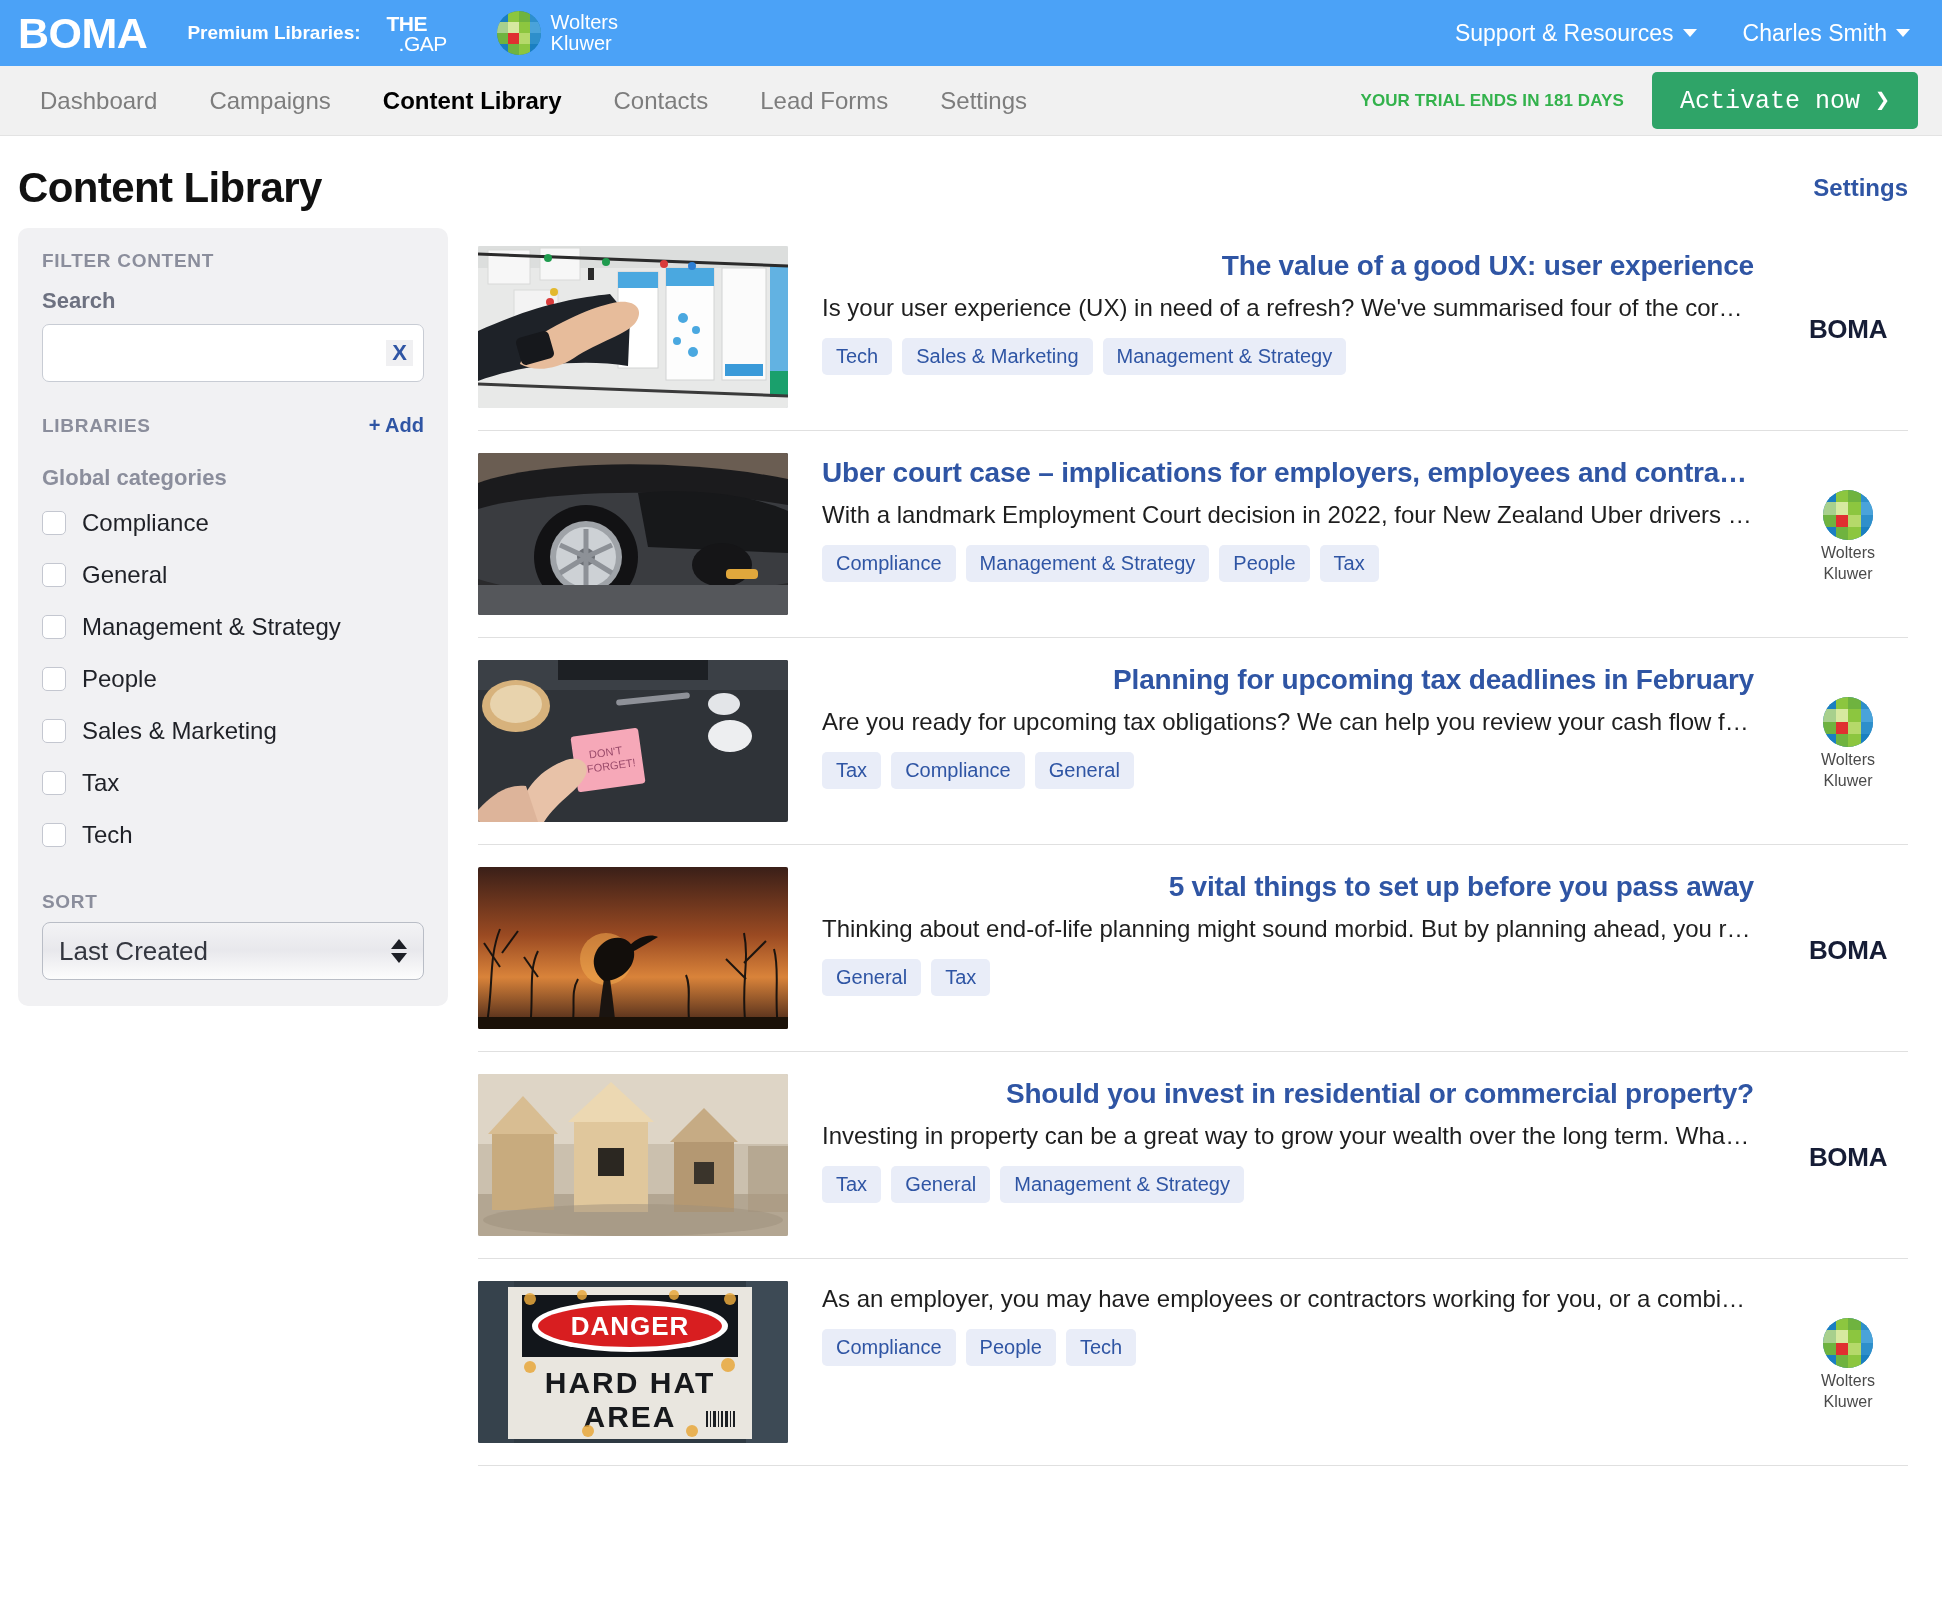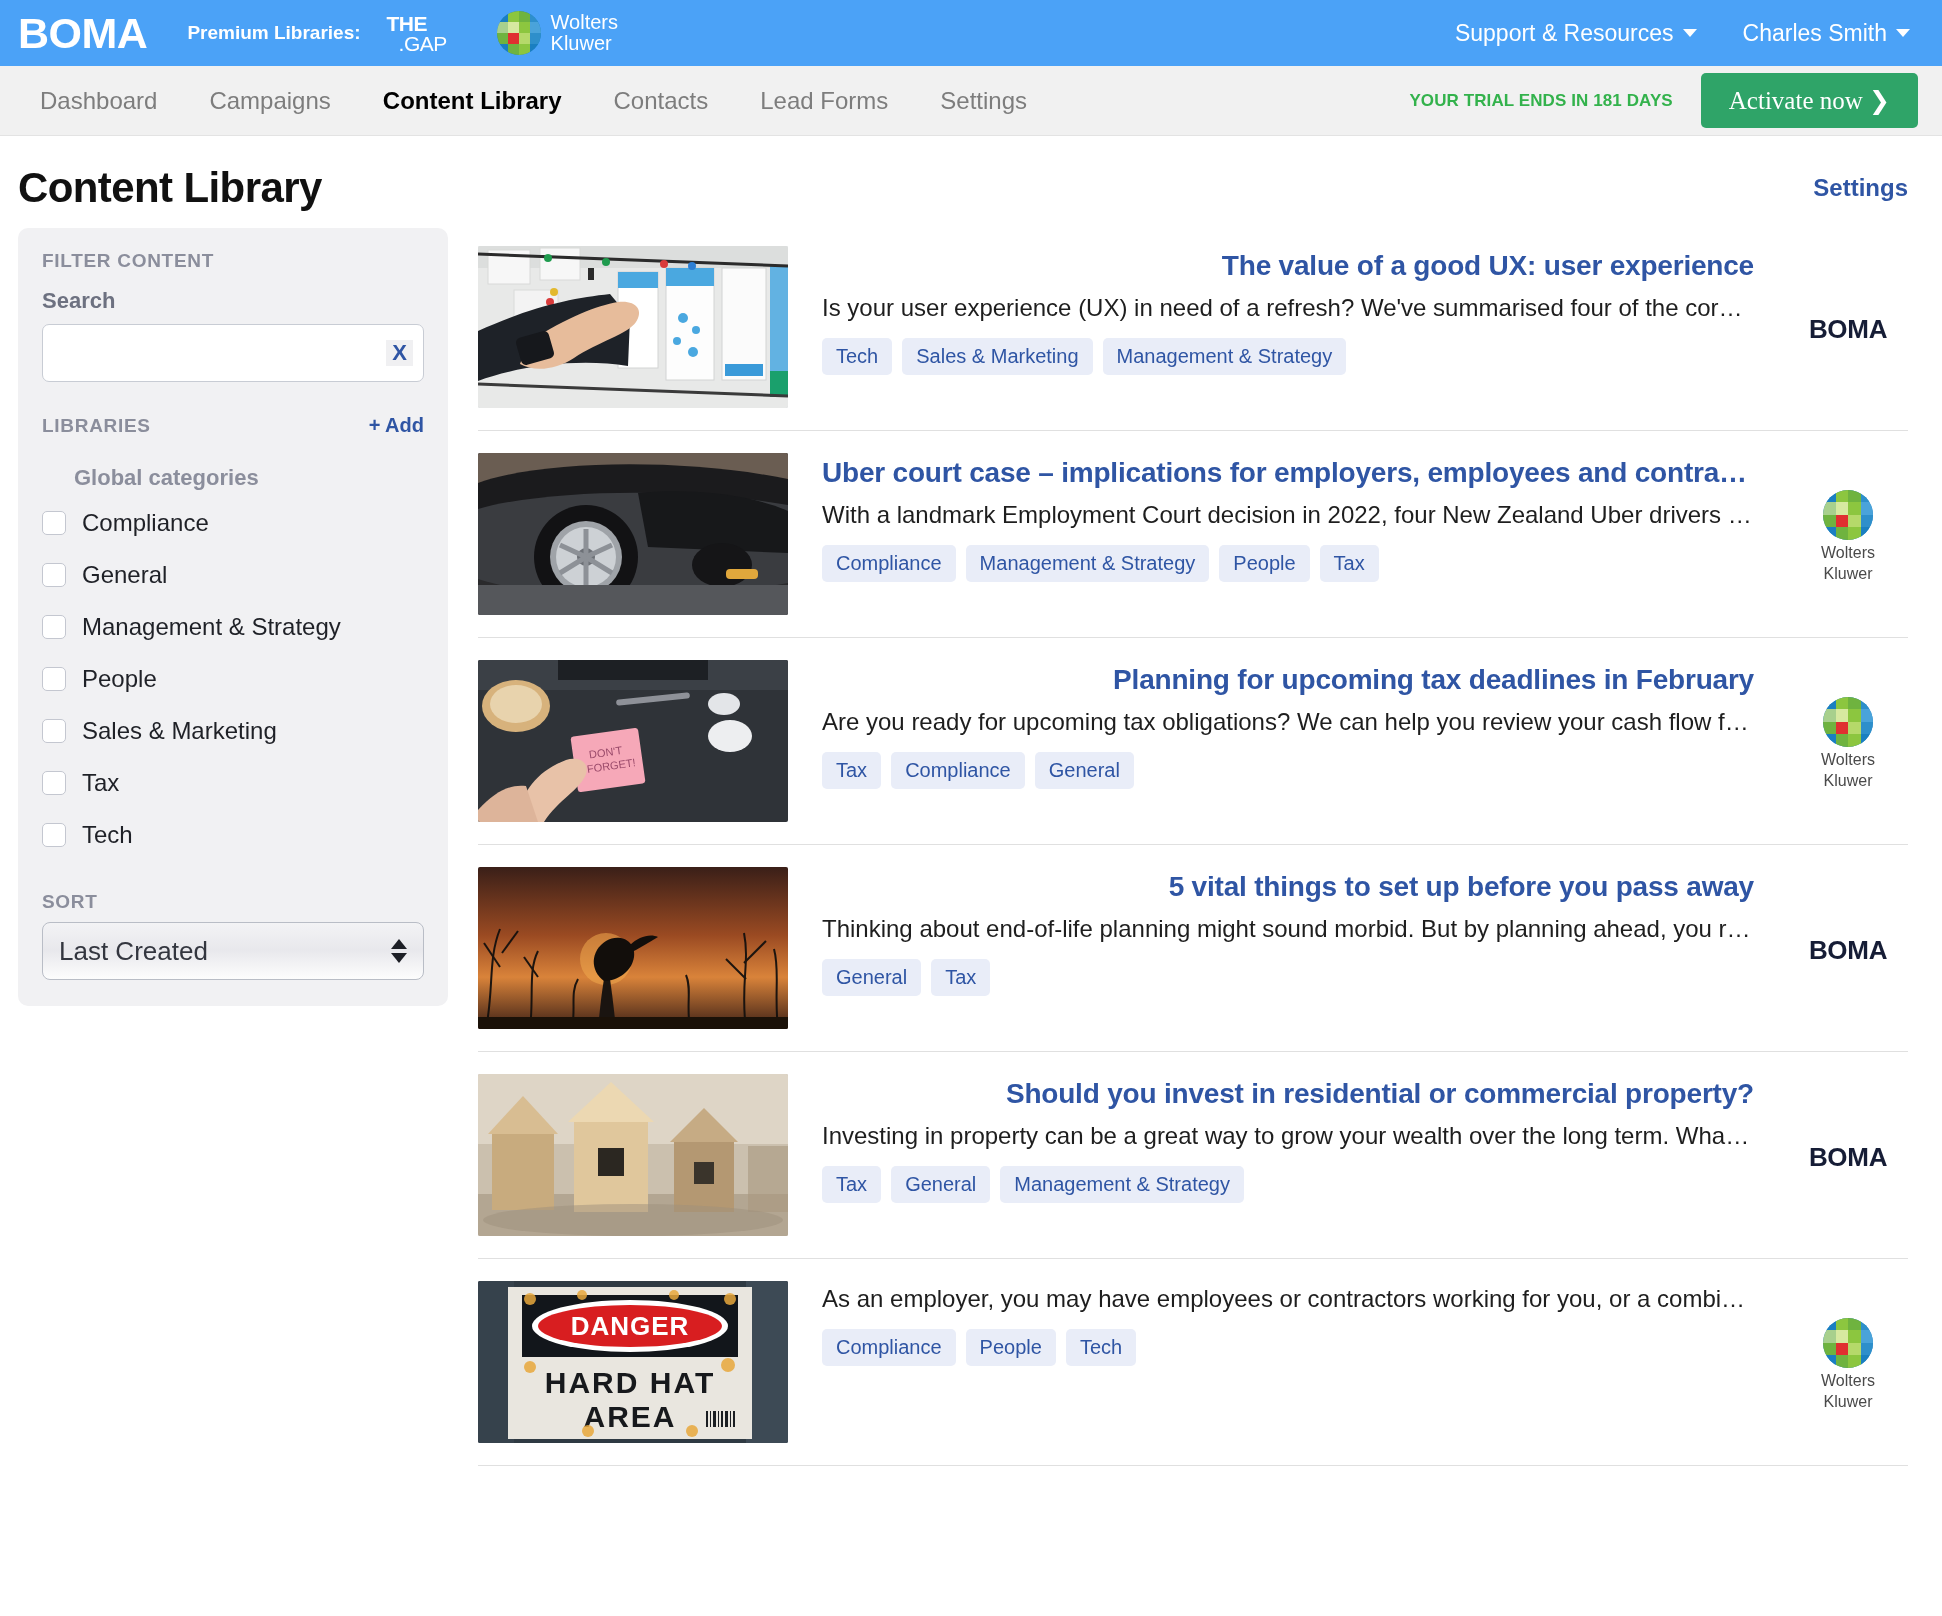--- a/index.html
+++ b/index.html
@@ -130,21 +130,21 @@
     white-space: nowrap;
   }
   .activate-btn {
     background: #2fa468;
     color: #ffffff;
     border: none;
     border-radius: 5px;
     font-size: 25px;
     padding: 13px 28px;
     cursor: pointer;
-    font-family: Liberation Serif, serif;
+    font-family: Liberation Mono, monospace;
     white-space: nowrap;
   }
 
   
   .page-head {
     display: flex;
     align-items: center;
     padding: 28px 34px 6px 18px;
   }
   .page-title {
@@ -278,21 +278,20 @@
     border-left: 8px solid transparent;
     border-right: 8px solid transparent;
     border-top: 10px solid #1d1f26;
   }
   .gc-title {
     font-size: 22px;
     font-weight: 700;
     color: #8b8e9c;
     margin-top: 28px;
     margin-bottom: 6px;
-    margin-left: 32px;
   }
   .check-row {
     display: flex;
     align-items: center;
     gap: 16px;
     height: 52px;
     cursor: pointer;
   }
   .cbox {
     width: 24px; height: 24px;

